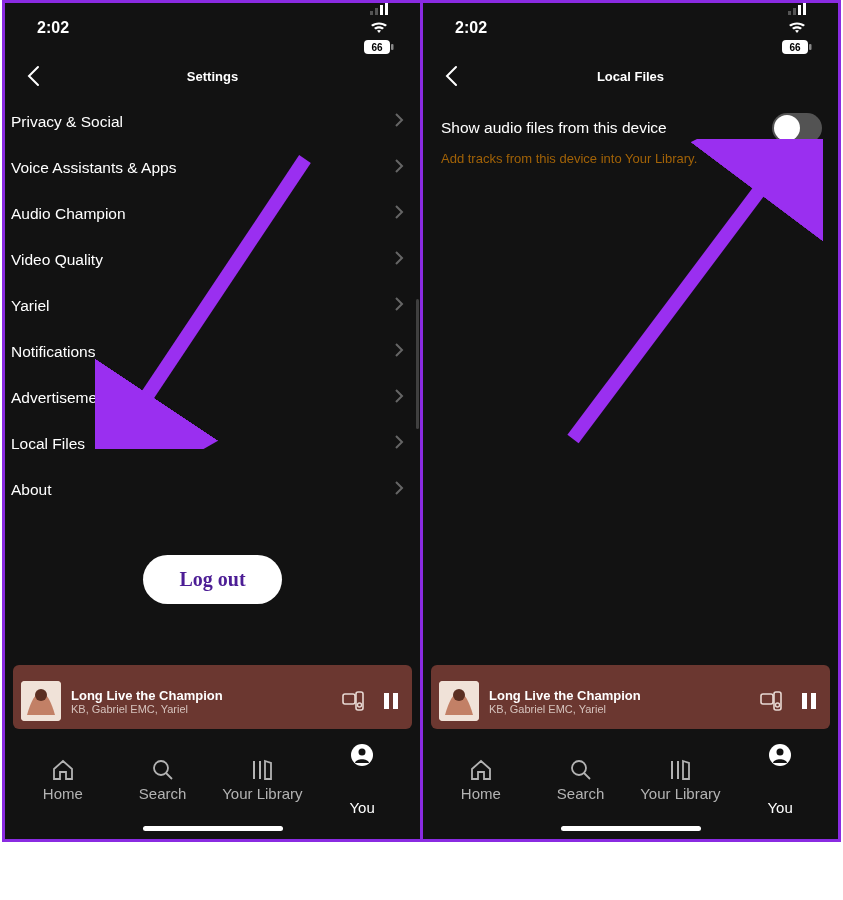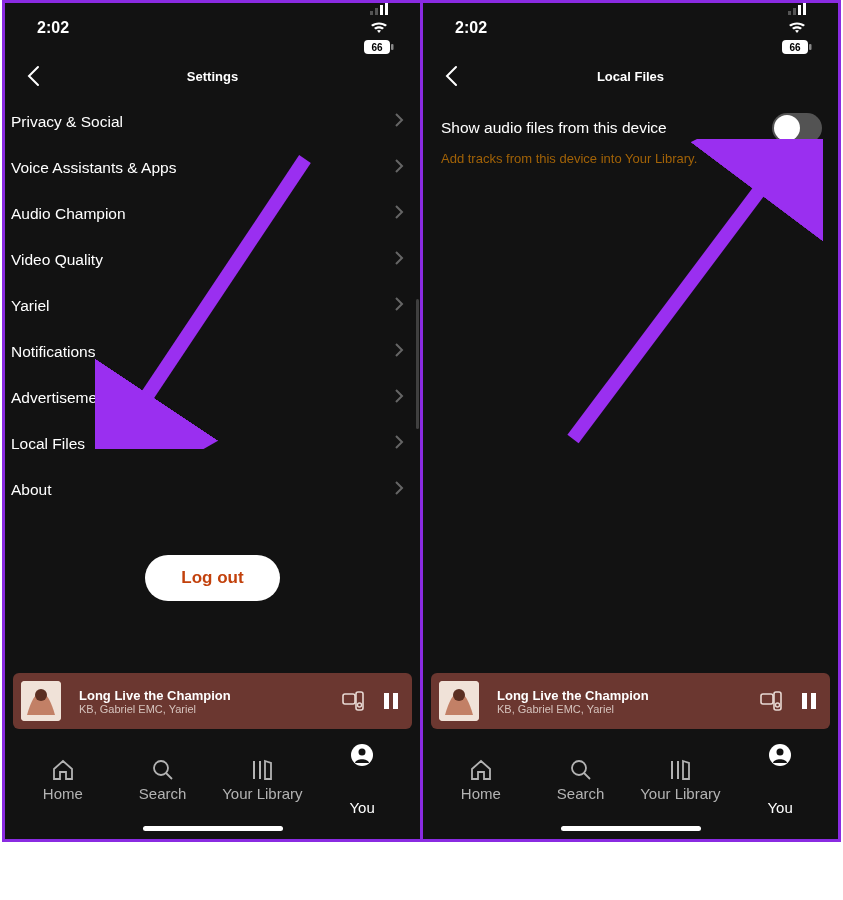--- a/index.html
+++ b/index.html
@@ -65,25 +65,26 @@
     padding: 13px 16px 13px 6px;
     font-size: 15.5px;
     cursor: pointer;
     color: #ffffff;
   }
   .settings-row .chev { opacity: 0.55; }
   .logout-wrap {
     display: flex; justify-content: center; padding-top: 42px;
   }
   .logout-btn {
-    background: #ffffff; color: #c2410c;
+    background: #ffffff; color: #4c1d95;
     border: none; border-radius: 999px;
     padding: 13px 36px;
-    font-size: 17px; font-weight: 700;
+    font-size: 20px; font-weight: 700;
     cursor: pointer;
+    font-family: Liberation Serif, serif;
   }
   
   .lf-row {
     display: flex; align-items: center; justify-content: space-between;
     padding: 14px 16px 6px 18px;
     font-size: 15.5px;
   }
   .lf-sub {
     padding: 2px 18px;
     font-size: 13px;
@@ -105,22 +106,22 @@
     position: absolute; right: 1px; top: 200px; width: 3px; height: 130px;
     background: #404040; border-radius: 2px;
   }
   
   .now-playing {
     margin: 0 8px 8px 8px;
     background: #6b3730;
     border-radius: 6px;
     display: flex;
     align-items: center;
-    padding: 8px 12px 8px 8px;
-    gap: 18px;
+    padding: 16px 12px 8px 8px;
+    gap: 10px;
   }
   .np-art {
     width: 40px; height: 40px; background: #e6c5b4; border-radius: 4px;
     display: flex; align-items: center; justify-content: center;
     overflow: hidden;
   }
   .np-text { flex: 1; min-width: 0; }
   .np-title { font-size: 13px; font-weight: 600; white-space: nowrap; overflow:hidden; text-overflow: ellipsis;}
   .np-artist { font-size: 11px; color: #d6c3bd; white-space: nowrap; overflow:hidden; text-overflow: ellipsis;}
   .np-controls { display: flex; align-items: center; gap: 18px; }

